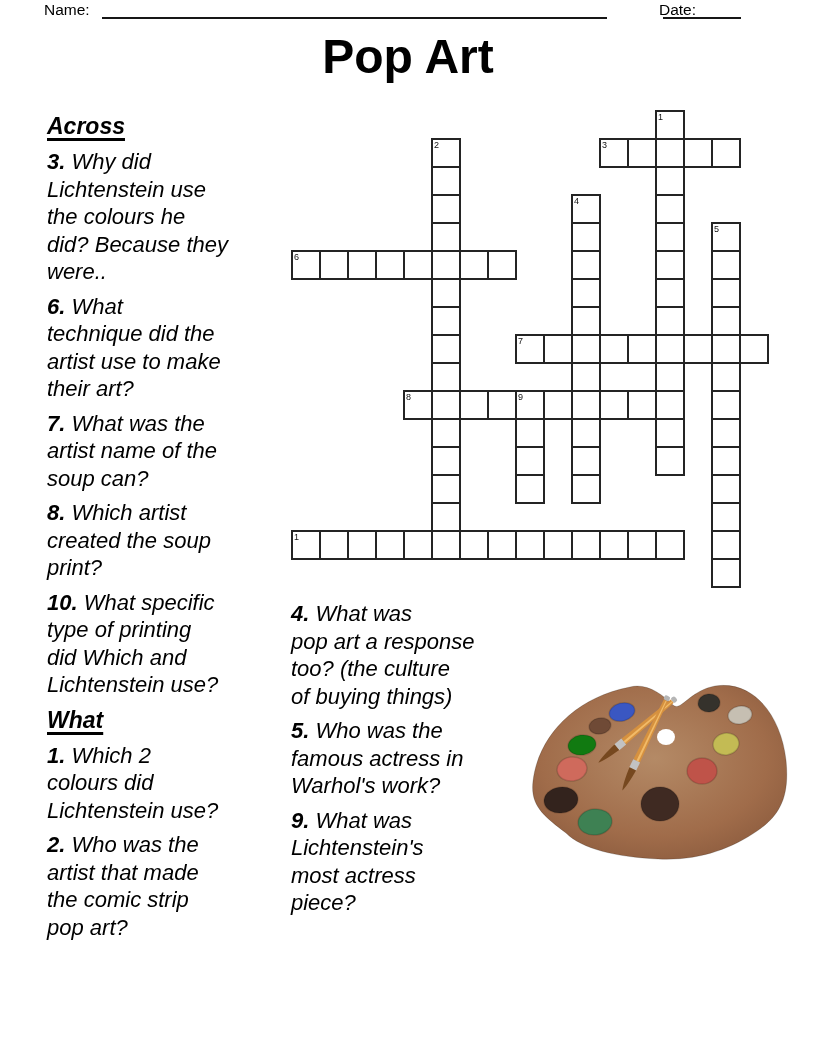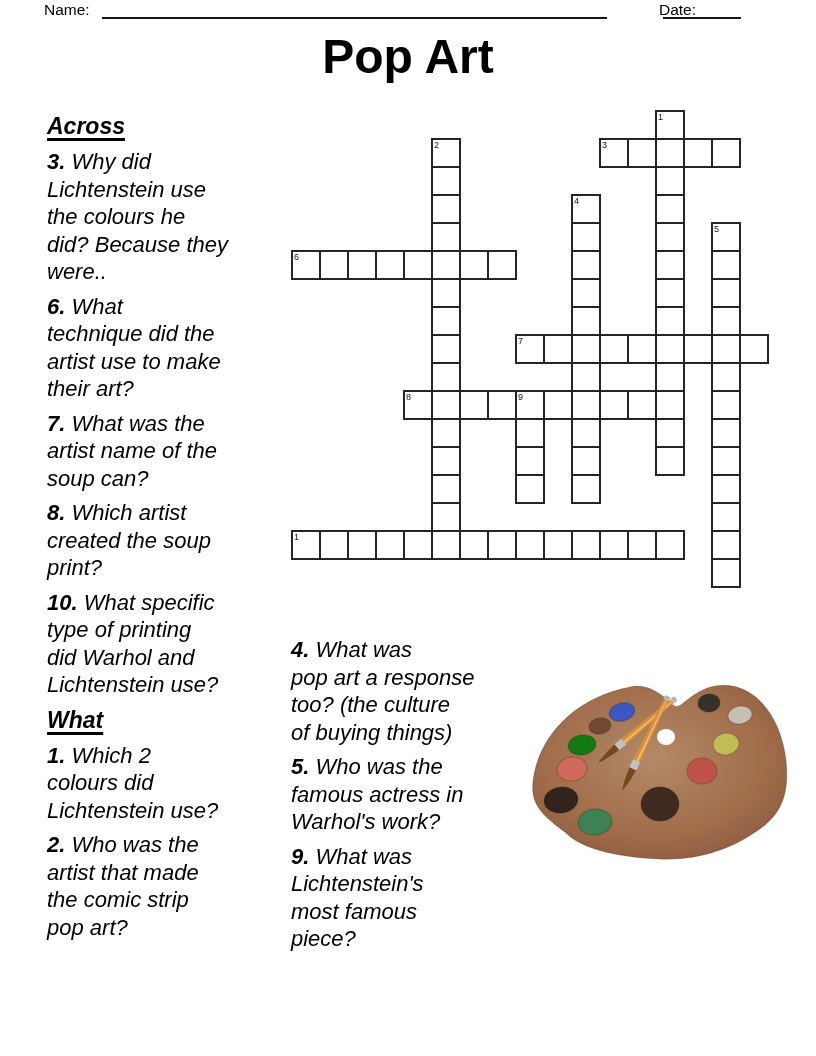--- a/index.html
+++ b/index.html
@@ -14,21 +14,21 @@
   #name-line{left:102px;width:505px;}
   #date-line{left:663px;width:78px;}
 
   
   h1#title{position:absolute;left:0;top:28px;width:100%;text-align:center;margin:0;
      font-size:48px;line-height:58px;font-weight:600;letter-spacing:0px;}
 
   
   .clues{position:absolute;font-size:22px;line-height:27.5px;font-style:italic;}
   #clues-left{left:47px;top:112px;width:240px;}
-  #clues-middle{left:291px;top:600px;width:248px;margin-top:36px;}
+  #clues-middle{left:291px;top:600px;width:248px;}
   .clues h2{font-size:23px;line-height:29px;margin:0 0 7px 0;font-weight:bold;
      text-decoration:underline;text-decoration-thickness:2.5px;text-underline-offset:4px;}
   .clue{margin:0 0 7px 0;}
   .clue .num{font-weight:bold;}
   .clue .txt{white-space:pre-line;}
 
   
   #crossword{position:absolute;left:291px;top:110px;width:480px;height:480px;}
   .cell{position:absolute;width:30px;height:30px;box-sizing:border-box;
         border:2px solid #242424;background:#fff;}
@@ -177,21 +177,21 @@
 artist use to make
 their art?</span></p>
         <p class="clue"><span class="num">7.</span> <span class="txt">What was the
 artist name of the
 soup can?</span></p>
         <p class="clue"><span class="num">8.</span> <span class="txt">Which artist
 created the soup
 print?</span></p>
         <p class="clue"><span class="num">10.</span> <span class="txt">What specific
 type of printing
-did Warhol and
+did Which and
 Lichtenstein use?</span></p>
       </div>
     <h2>What</h2>
     <div id="down-list-left">
         <p class="clue"><span class="num">1.</span> <span class="txt">Which 2
 colours did
 Lichtenstein use?</span></p>
         <p class="clue"><span class="num">2.</span> <span class="txt">Who was the
 artist that made
 the comic strip
@@ -203,21 +203,21 @@
     <div id="down-list-middle">
         <p class="clue"><span class="num">4.</span> <span class="txt">What was
 pop art a response
 too? (the culture
 of buying things)</span></p>
         <p class="clue"><span class="num">5.</span> <span class="txt">Who was the
 famous actress in
 Warhol's work?</span></p>
         <p class="clue"><span class="num">9.</span> <span class="txt">What was
 Lichtenstein's
-most famous
+most actress
 piece?</span></p>
       </div>
   </div>
 
   <svg id="palette" width="262" height="184" viewBox="0 0 262 184">
     <defs>
       <radialGradient id="palGrad" cx="0.48" cy="0.42" r="0.72">
         <stop offset="0" stop-color="#b48a66"></stop>
         <stop offset="0.62" stop-color="#a06c4a"></stop>
         <stop offset="1" stop-color="#85563a"></stop>

